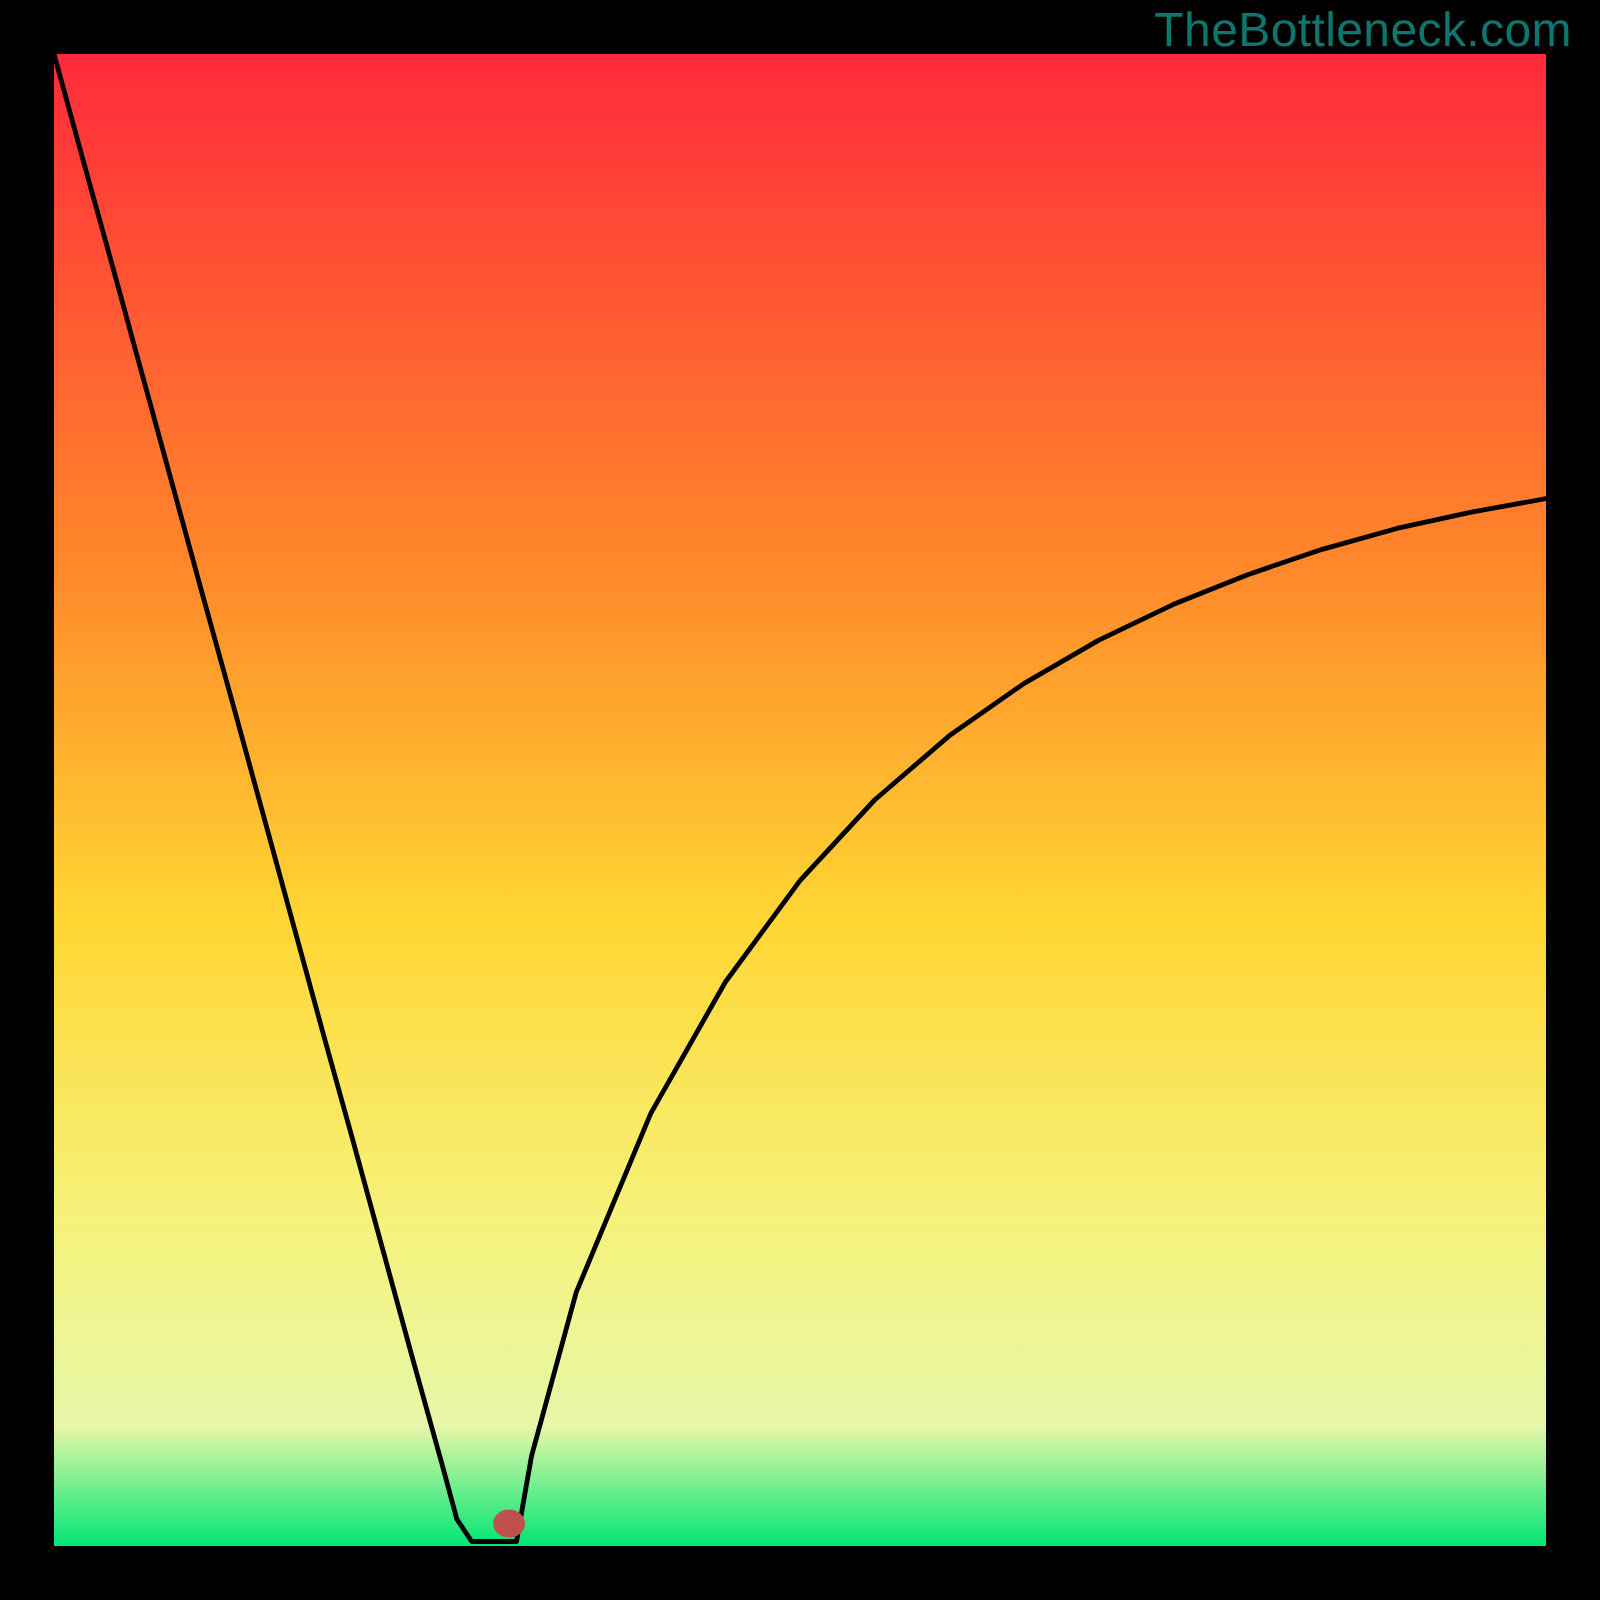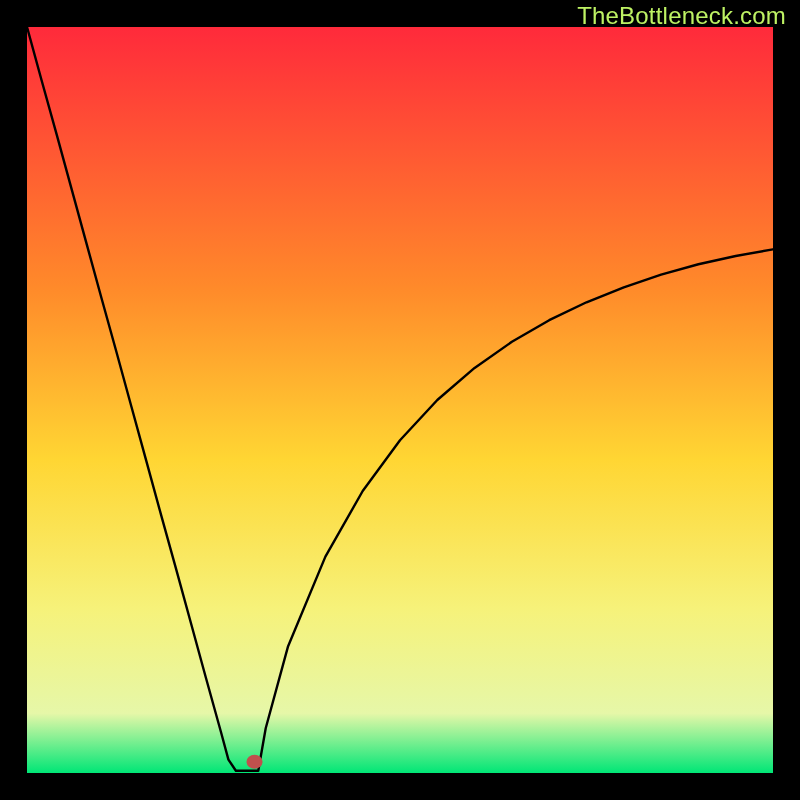--- a/index.html
+++ b/index.html
@@ -14,21 +14,21 @@
   .frame {
     position: relative;
     width: 800px;
     height: 800px;
     background: #000;
   }
   .attribution {
     position: absolute;
     top: 2px;
     right: 14px;
-    color: #bef264;
+    color: #0f766e;
     font-size: 24px;
     font-weight: 400;
     letter-spacing: 0.2px;
     z-index: 5;
   }
   .plot-outer {
     position: absolute;
     left: 27px;
     top: 27px;
     width: 746px;

